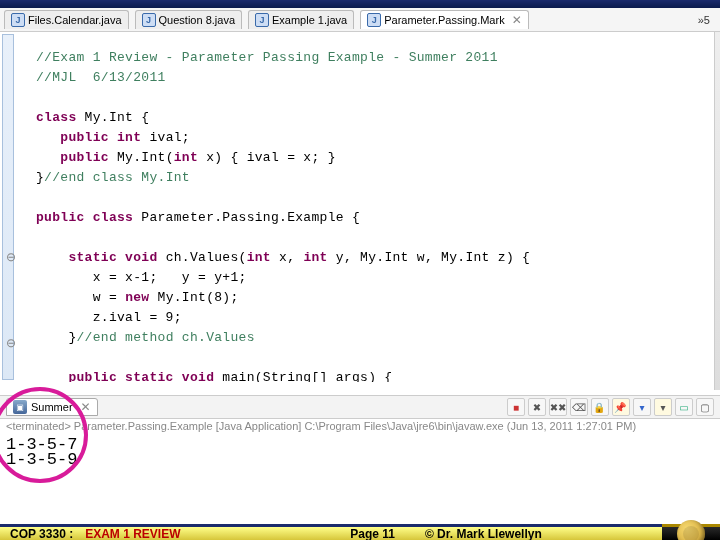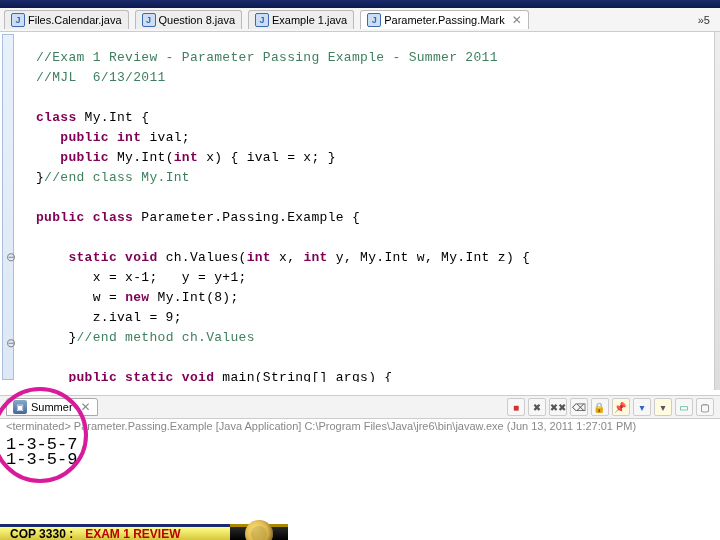--- a/index.html
+++ b/index.html
@@ -115,16 +115,20 @@
 <div class="output"><span>1-3-5-7</span>
 <span>1-3-5-9</span></div>
 
 <div class="circle"></div>
 
 <div class="footer">
   <div class="fcell fleft">
     <span>COP 3330 :</span>
     <span class="red">EXAM 1 REVIEW</span>
   </div>
+  <div class="fcell fmid">
+    <span>Page 11</span>
+    <span>© Dr. Mark Llewellyn</span>
+  </div>
   <div class="fcell fright">
     <div class="logo"></div>
   </div>
 </div>
 
 </body></html>

